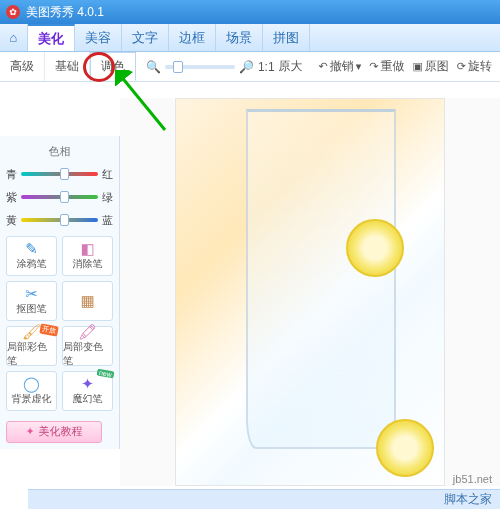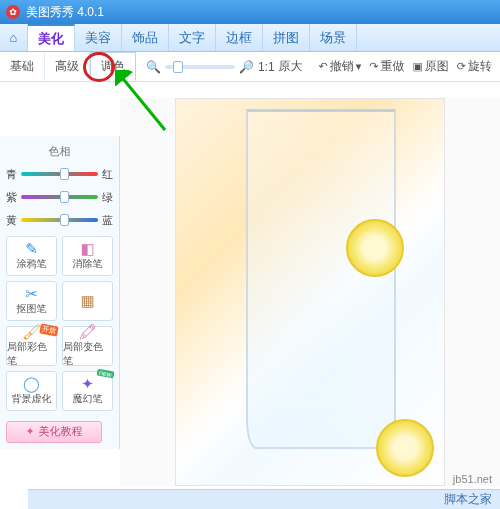--- a/index.html
+++ b/index.html
@@ -51,30 +51,29 @@
 
 <div class="titlebar">
   <span class="logo">✿</span>
   <span>美图秀秀 4.0.1</span>
 </div>
 
 <div class="menubar">
   <div class="home">⌂</div>
   <div class="menuitem active">美化</div>
   <div class="menuitem">美容</div>
-  <div class="menuitem">饰品</div>
   <div class="menuitem">文字</div>
   <div class="menuitem">边框</div>
+  <div class="menuitem">场景</div>
   <div class="menuitem">拼图</div>
-  <div class="menuitem">场景</div>
 </div>
 
 <div class="subbar">
+  <div class="subtab">高级</div>
   <div class="subtab">基础</div>
-  <div class="subtab">高级</div>
   <div class="subtab active">调色</div>
   <div class="zoom-group">
     <span class="zoom-icon">🔍</span>
     <div class="zoom-track">
         <div class="zoom-thumb"></div>
       </div>
     <span class="zoom-icon">🔎</span>
     <span>1:1</span>
     <span>原大</span>
   </div>

